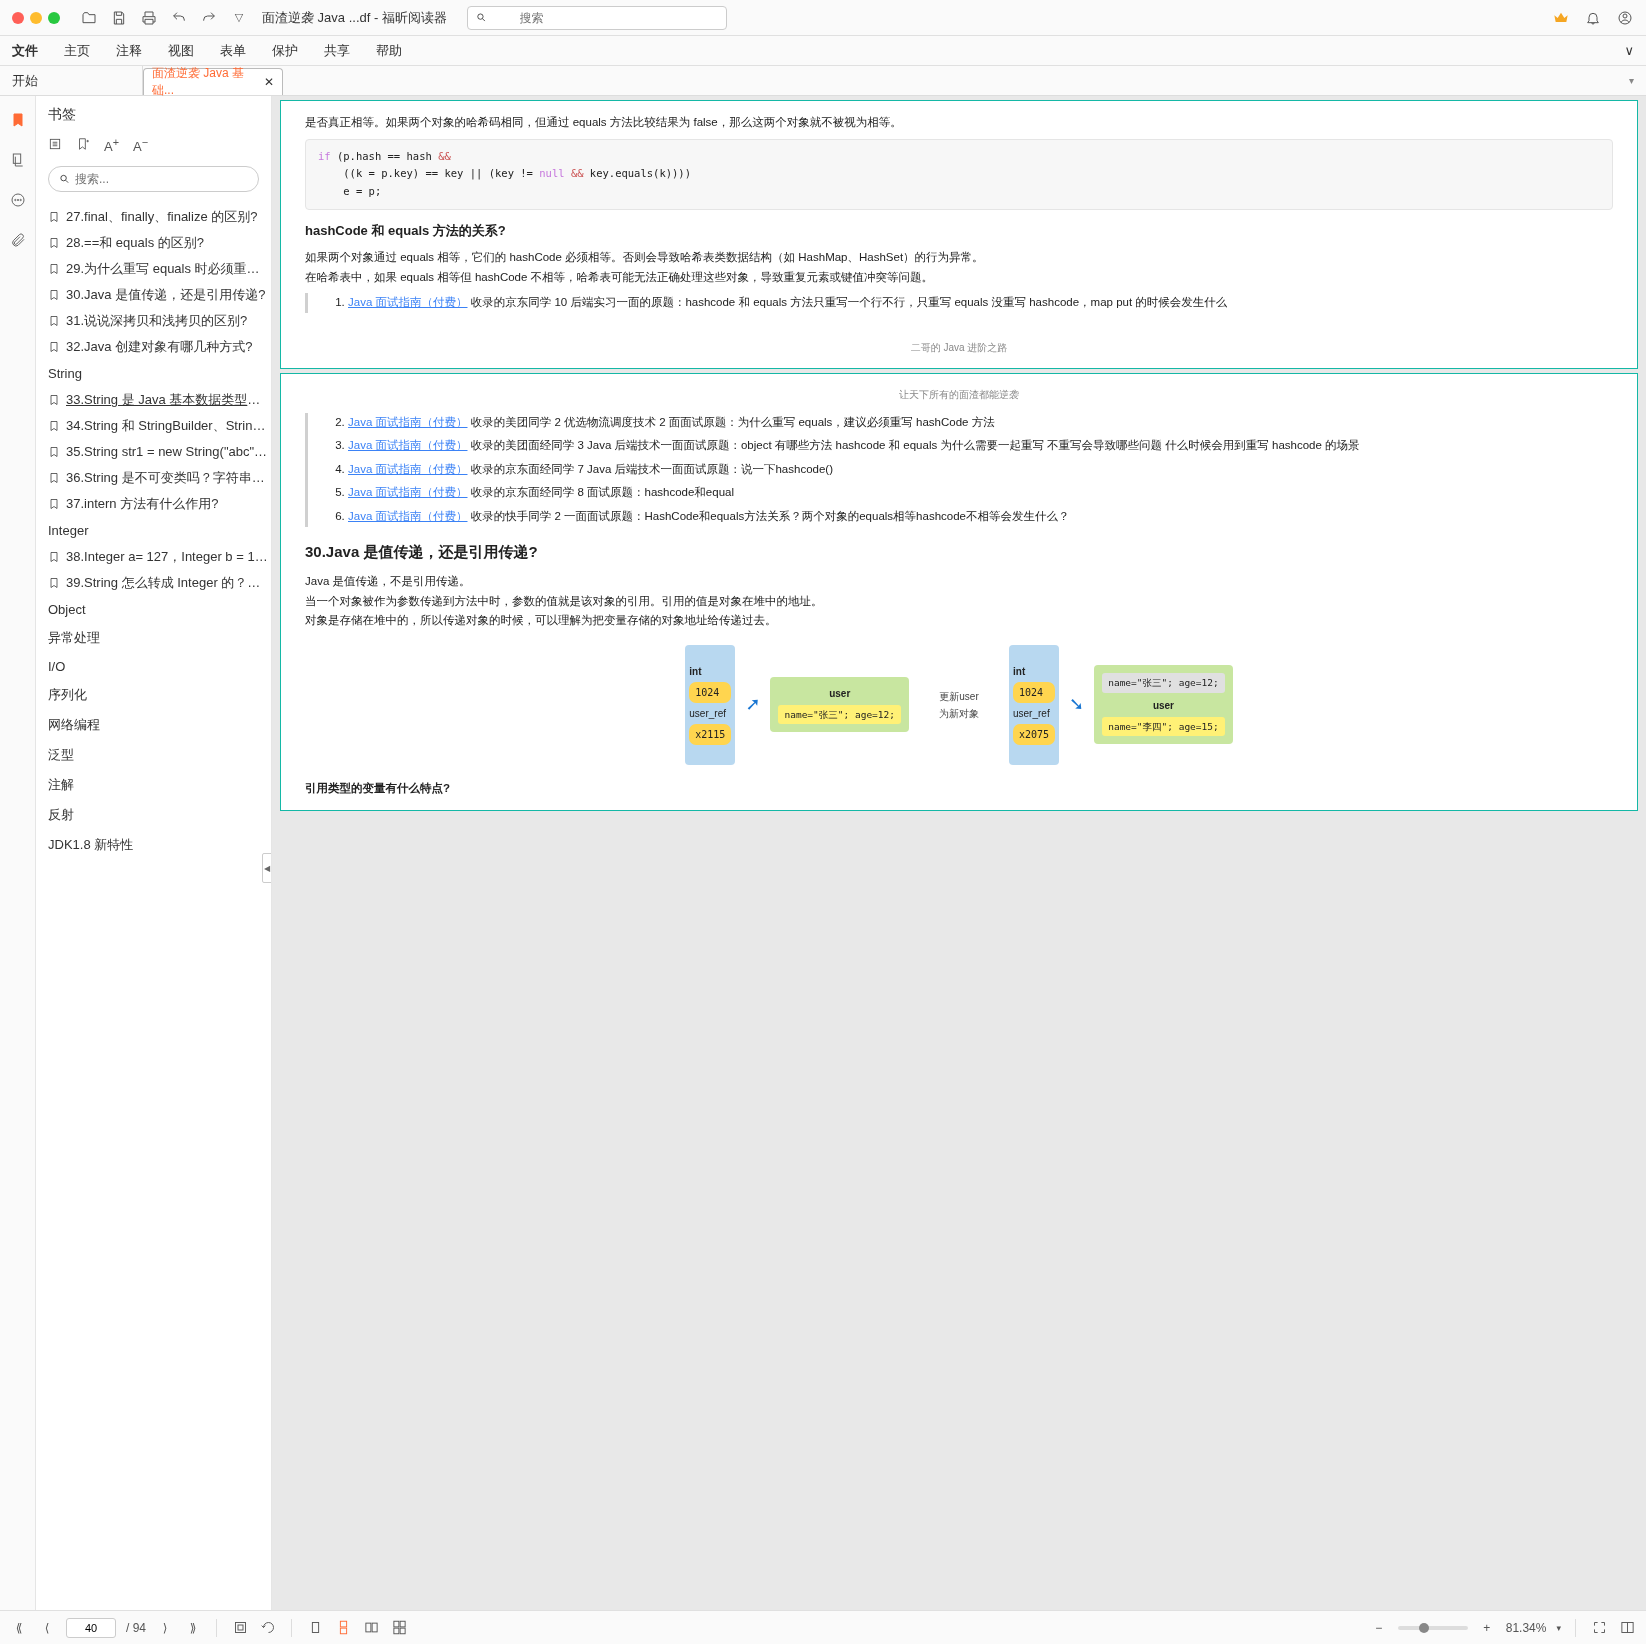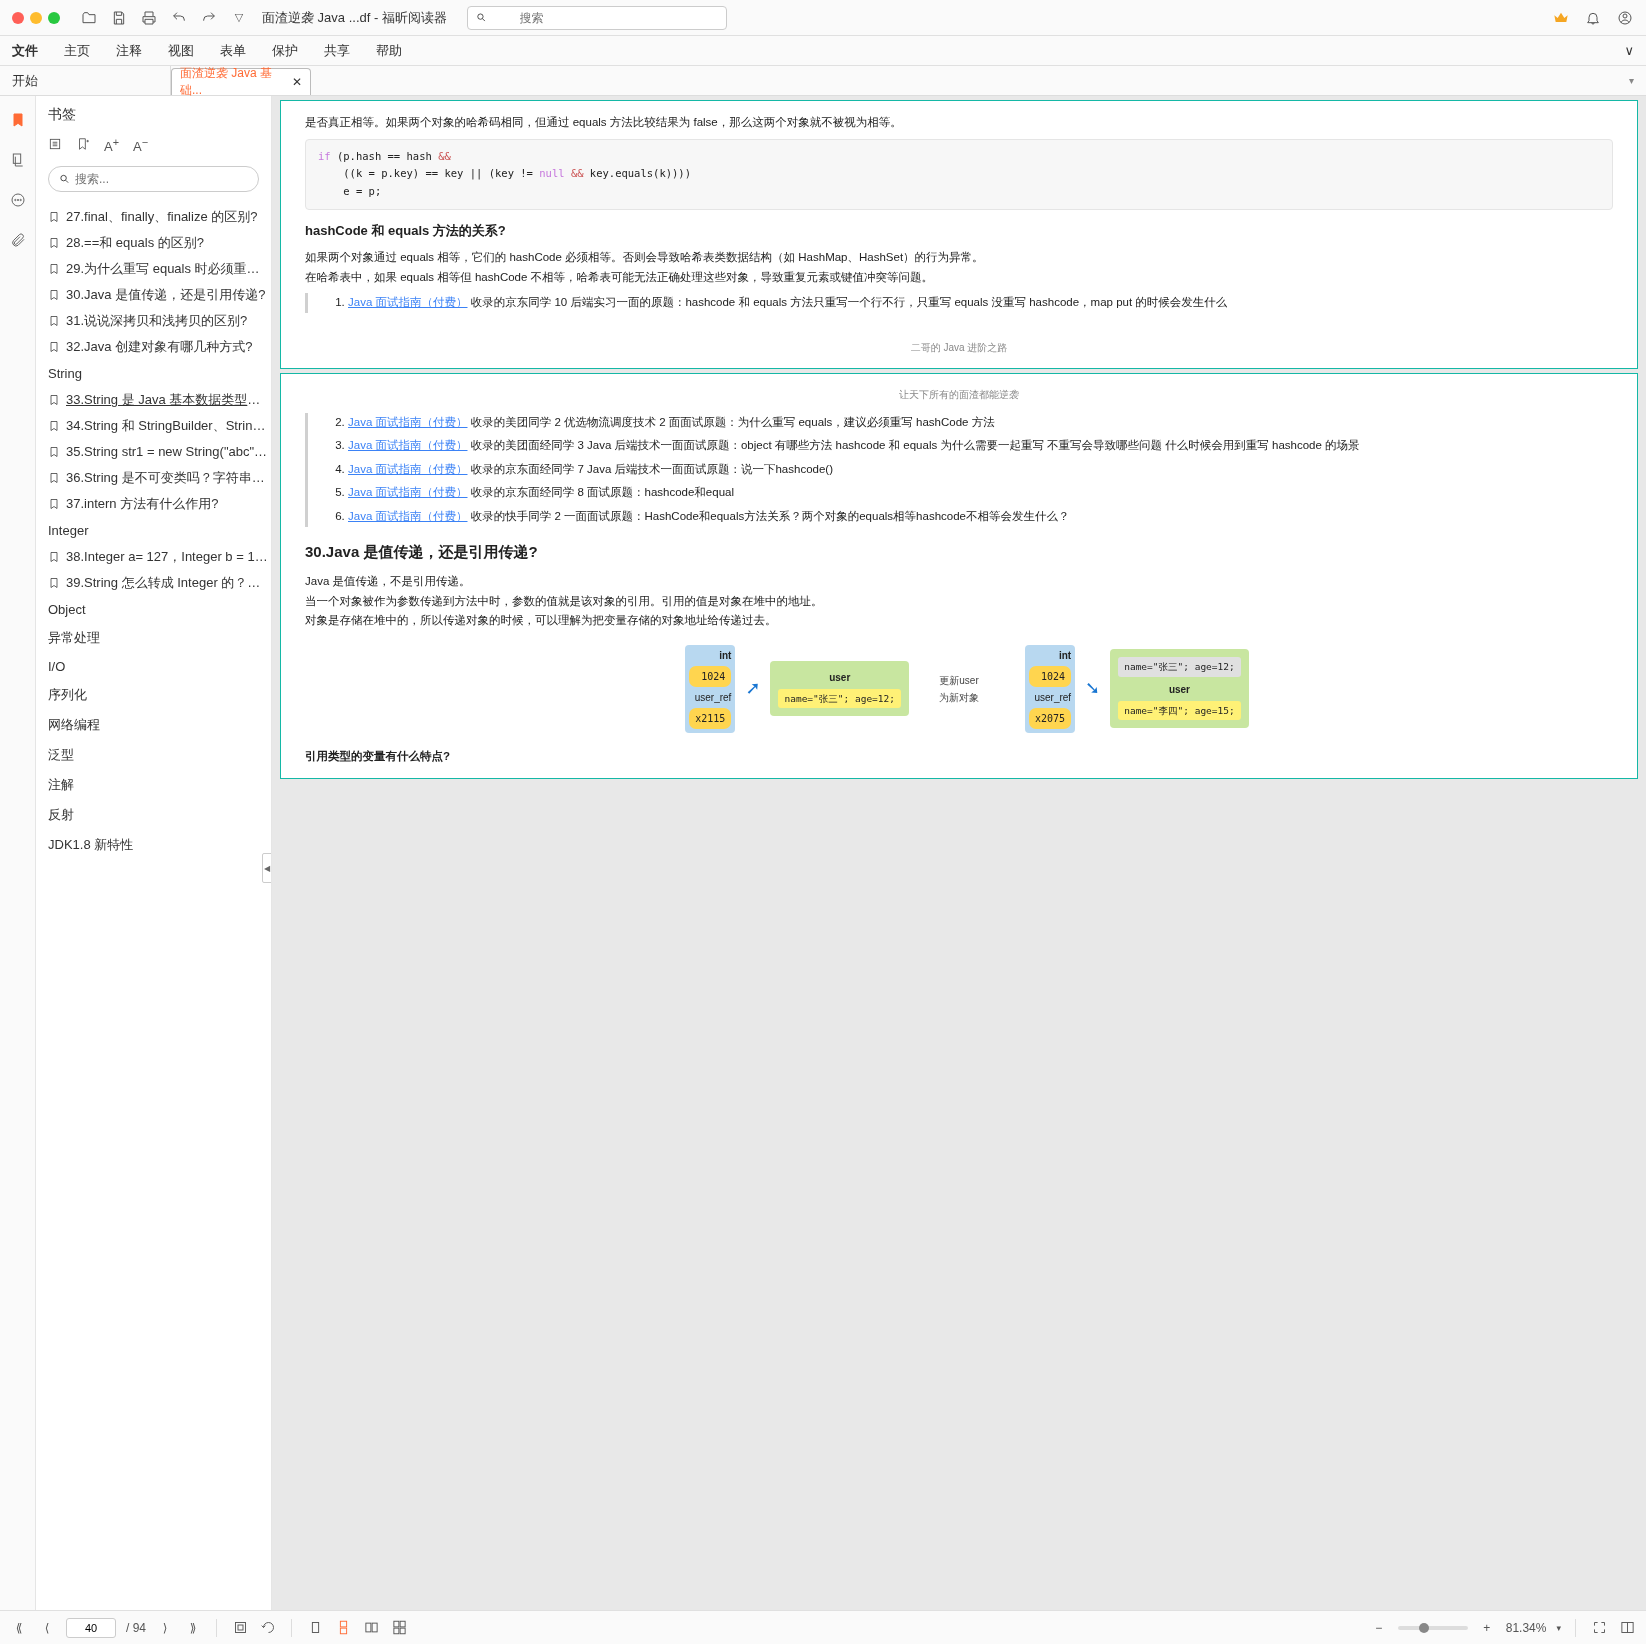--- a/index.html
+++ b/index.html
@@ -22,21 +22,21 @@
 .ic-crown { color: #f5a623; }
 
 
 .menubar { height: 30px; display: flex; align-items: center; background: #fafafa; padding: 0 12px; gap: 26px; border-bottom: 1px solid #e0e0e0; }
 .menubar span { font-size: 13px; color: #333; }
 .menubar span.bold { font-weight: 600; }
 .mb-chev { margin-left: auto; color: #888; font-size: 10px; }
 
 
 .tabsrow { height: 30px; display: flex; align-items: stretch; background: #fafafa; border-bottom: 1px solid #ddd; }
-.tab-start { width: 171px; display: flex; align-items: center; padding: 0 12px; font-size: 13px; color: #333; border-right: 1px solid #ddd; }
+.tab-start { width: 143px; display: flex; align-items: center; padding: 0 12px; font-size: 13px; color: #333; border-right: 1px solid #ddd; }
 .tab-doc { width: 140px; border: 1px solid #bbb; border-bottom: none; background: #fff; margin-top: 2px; border-radius: 4px 4px 0 0; display: flex; align-items: center; padding: 0 8px; gap: 6px; font-size: 12px; color: #ff6b35; }
 .tab-close { margin-left: auto; color: #333; cursor: pointer; }
 .tabs-chev { margin-left: auto; padding: 0 12px; display: flex; align-items: center; color: #888; font-size: 10px; }
 
 
 .main { display: flex; height: calc(100vh - 36px - 30px - 30px - 34px); }
 .leftrail { width: 36px; background: #fafafa; border-right: 1px solid #e5e5e5; display: flex; flex-direction: column; align-items: center; padding-top: 14px; gap: 20px; }
 .rail-ic { width: 20px; height: 20px; display: flex; align-items: center; justify-content: center; color: #666; }
 .rail-ic.active svg { stroke: #ff6b35; fill: #ff6b35; }
 
@@ -69,21 +69,21 @@
 .page h4 { font-size: 13px; font-weight: 600; margin: 10px 0 6px; }
 .page h3 { font-size: 15px; font-weight: 700; margin: 12px 0 8px; }
 .page ol { margin-left: 26px; }
 .page ol li { margin: 4px 0; }
 .page a { color: #3b82f6; text-decoration: underline; }
 .page .quote { border-left: 3px solid #d0d0d0; padding-left: 14px; margin: 6px 0; }
 .page .footer-note { text-align: center; color: #888; font-size: 10px; margin-top: 26px; }
 .page .header-note { text-align: center; color: #888; font-size: 10px; margin-bottom: 10px; }
 .diagram { display: flex; gap: 30px; justify-content: center; margin: 14px 0; align-items: center; }
 .dg-block { display: flex; align-items: center; gap: 10px; }
-.dg-stack { background: #b8d8f0; border-radius: 4px; padding: 2px 4px; font-size: 10px; text-align: right; margin-left: 16px; }
+.dg-stack { background: #b8d8f0; border-radius: 4px; padding: 18px 4px; font-size: 10px; text-align: left; }
 .dg-stack .intlbl { font-weight: 600; }
 .dg-stack .val { background: #ffd54f; padding: 2px 6px; border-radius: 7px; margin: 2px 0; font-family: monospace; }
 .dg-heap { background: #c8e6a0; border-radius: 4px; padding: 8px; font-size: 10px; text-align: center; min-width: 110px; }
 .dg-heap .lbl { font-weight: 600; display: block; margin-bottom: 3px; }
 .dg-heap .obj { background: #fff176; border-radius: 3px; padding: 3px 6px; font-family: monospace; font-size: 9.5px; line-height: 1.4; }
 .dg-heap .obj2 { background: #e0e0e0; border-radius: 3px; padding: 3px 6px; font-family: monospace; font-size: 9.5px; line-height: 1.4; margin-bottom: 4px; }
 .dg-note { font-size: 10px; color: #444; text-align: center; }
 .dg-arrow { font-size: 18px; color: #1976d2; }
 
 

